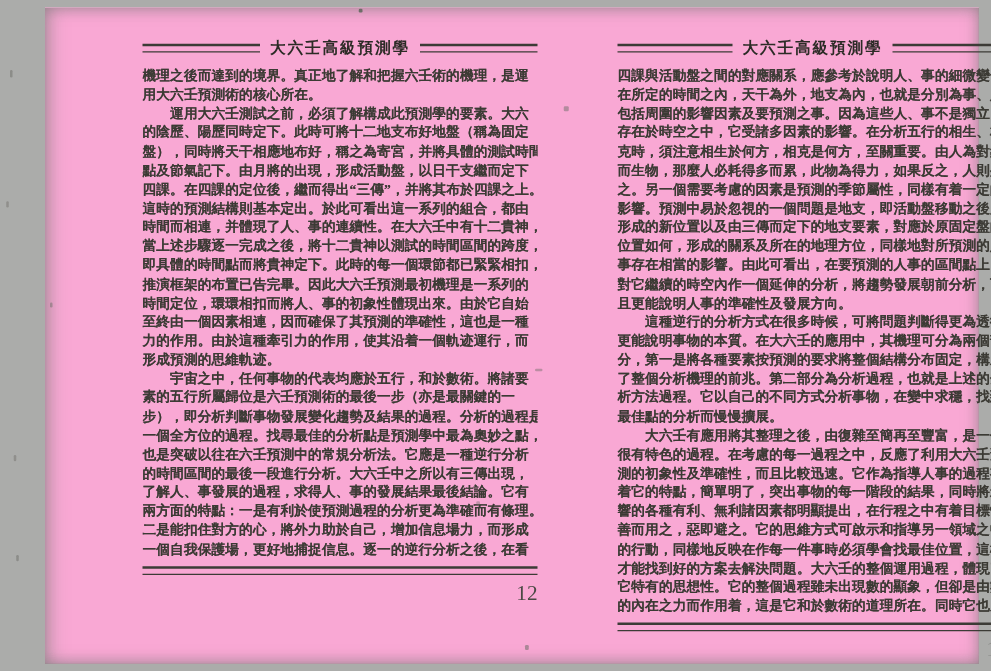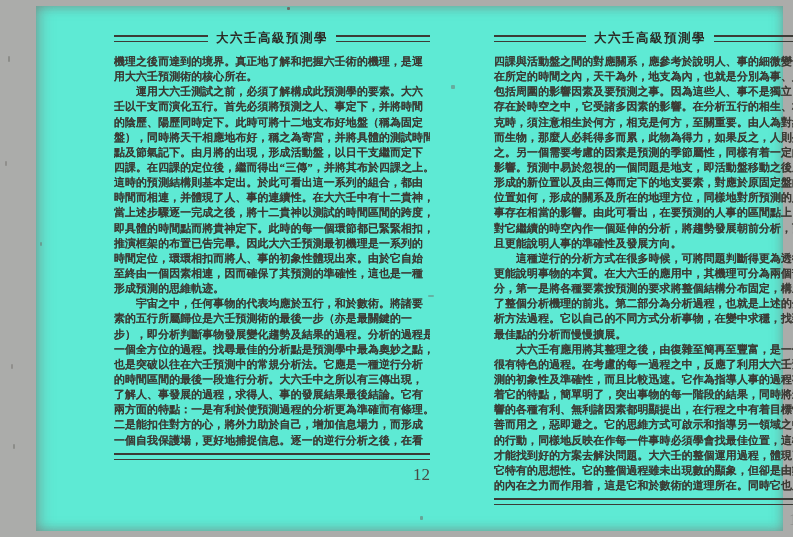--- a/index.html
+++ b/index.html
@@ -3,21 +3,21 @@
 <meta charset="utf-8">
 <style>
   html,body{margin:0;padding:0;}
   body{
     width:793px;height:537px;position:relative;overflow:hidden;
     background:#abacaa;
     font-family:"Liberation Serif","DejaVu Serif",serif;
   }
   .scan-page{
     position:absolute;left:36px;top:6px;width:747px;height:525px;
-    background:#5eead4;
+    background:#f9a8d4;
     box-shadow:
       inset 10px 0 16px -8px rgba(125,126,123,.65),
       inset -7px 0 12px -6px rgba(125,126,123,.5),
       inset 0 7px 12px -6px rgba(125,126,123,.55),
       inset 0 -7px 12px -6px rgba(125,126,123,.55);
   }
   .page{position:absolute;top:24px;}
   .page.left{left:78px;width:316px;}
   .page.right{left:458px;width:312px;}
   .header{display:flex;align-items:center;height:16px;}
@@ -45,32 +45,32 @@
   <div class="page left">
     <div class="header">
       <div class="double-rule"></div>
       <div class="header-title">大六壬高級預測學</div>
       <div class="double-rule"></div>
     </div>
     <div class="body-text">
       <div class="line">機理之後而達到的境界。真正地了解和把握六壬術的機理，是運</div>
       <div class="line">用大六壬預測術的核心所在。</div>
       <div class="line">　　運用大六壬測試之前，必須了解構成此預測學的要素。大六</div>
-      <div class="line">壬以干支而演化五行。首先必須將預測之人、事定下，并將時間</div>
       <div class="line">的陰歷、陽歷同時定下。此時可將十二地支布好地盤（稱為固定</div>
       <div class="line">盤），同時將天干相應地布好，稱之為寄宮，并將具體的測試時間</div>
       <div class="line">點及節氣記下。由月將的出現，形成活動盤，以日干支繼而定下</div>
       <div class="line">四課。在四課的定位後，繼而得出“三傳”，并將其布於四課之上。</div>
       <div class="line">這時的預測結構則基本定出。於此可看出這一系列的組合，都由</div>
       <div class="line">時間而相連，并體現了人、事的連續性。在大六壬中有十二貴神，</div>
       <div class="line">當上述步驟逐一完成之後，將十二貴神以測試的時間區間的跨度，</div>
       <div class="line">即具體的時間點而將貴神定下。此時的每一個環節都已緊緊相扣，</div>
       <div class="line">推演框架的布置已告完畢。因此大六壬預測最初機理是一系列的</div>
       <div class="line">時間定位，環環相扣而將人、事的初象性體現出來。由於它自始</div>
       <div class="line">至終由一個因素相連，因而確保了其預測的準確性，這也是一種</div>
+      <div class="line">力的作用。由於這種牽引力的作用，使其沿着一個軌迹運行，而</div>
       <div class="line">形成預測的思維軌迹。</div>
       <div class="line">　　宇宙之中，任何事物的代表均應於五行，和於數術。將諸要</div>
       <div class="line">素的五行所屬歸位是六壬預測術的最後一步（亦是最關鍵的一</div>
       <div class="line">步），即分析判斷事物發展變化趨勢及結果的過程。分析的過程是</div>
       <div class="line">一個全方位的過程。找尋最佳的分析點是預測學中最為奧妙之點，</div>
       <div class="line">也是突破以往在六壬預測中的常規分析法。它應是一種逆行分析</div>
       <div class="line">的時間區間的最後一段進行分析。大六壬中之所以有三傳出現，</div>
       <div class="line">了解人、事發展的過程，求得人、事的發展結果最後結論。它有</div>
       <div class="line">兩方面的特點：一是有利於使預測過程的分析更為準確而有條理。</div>
       <div class="line">二是能扣住對方的心，將外力助於自己，增加信息場力，而形成</div>

